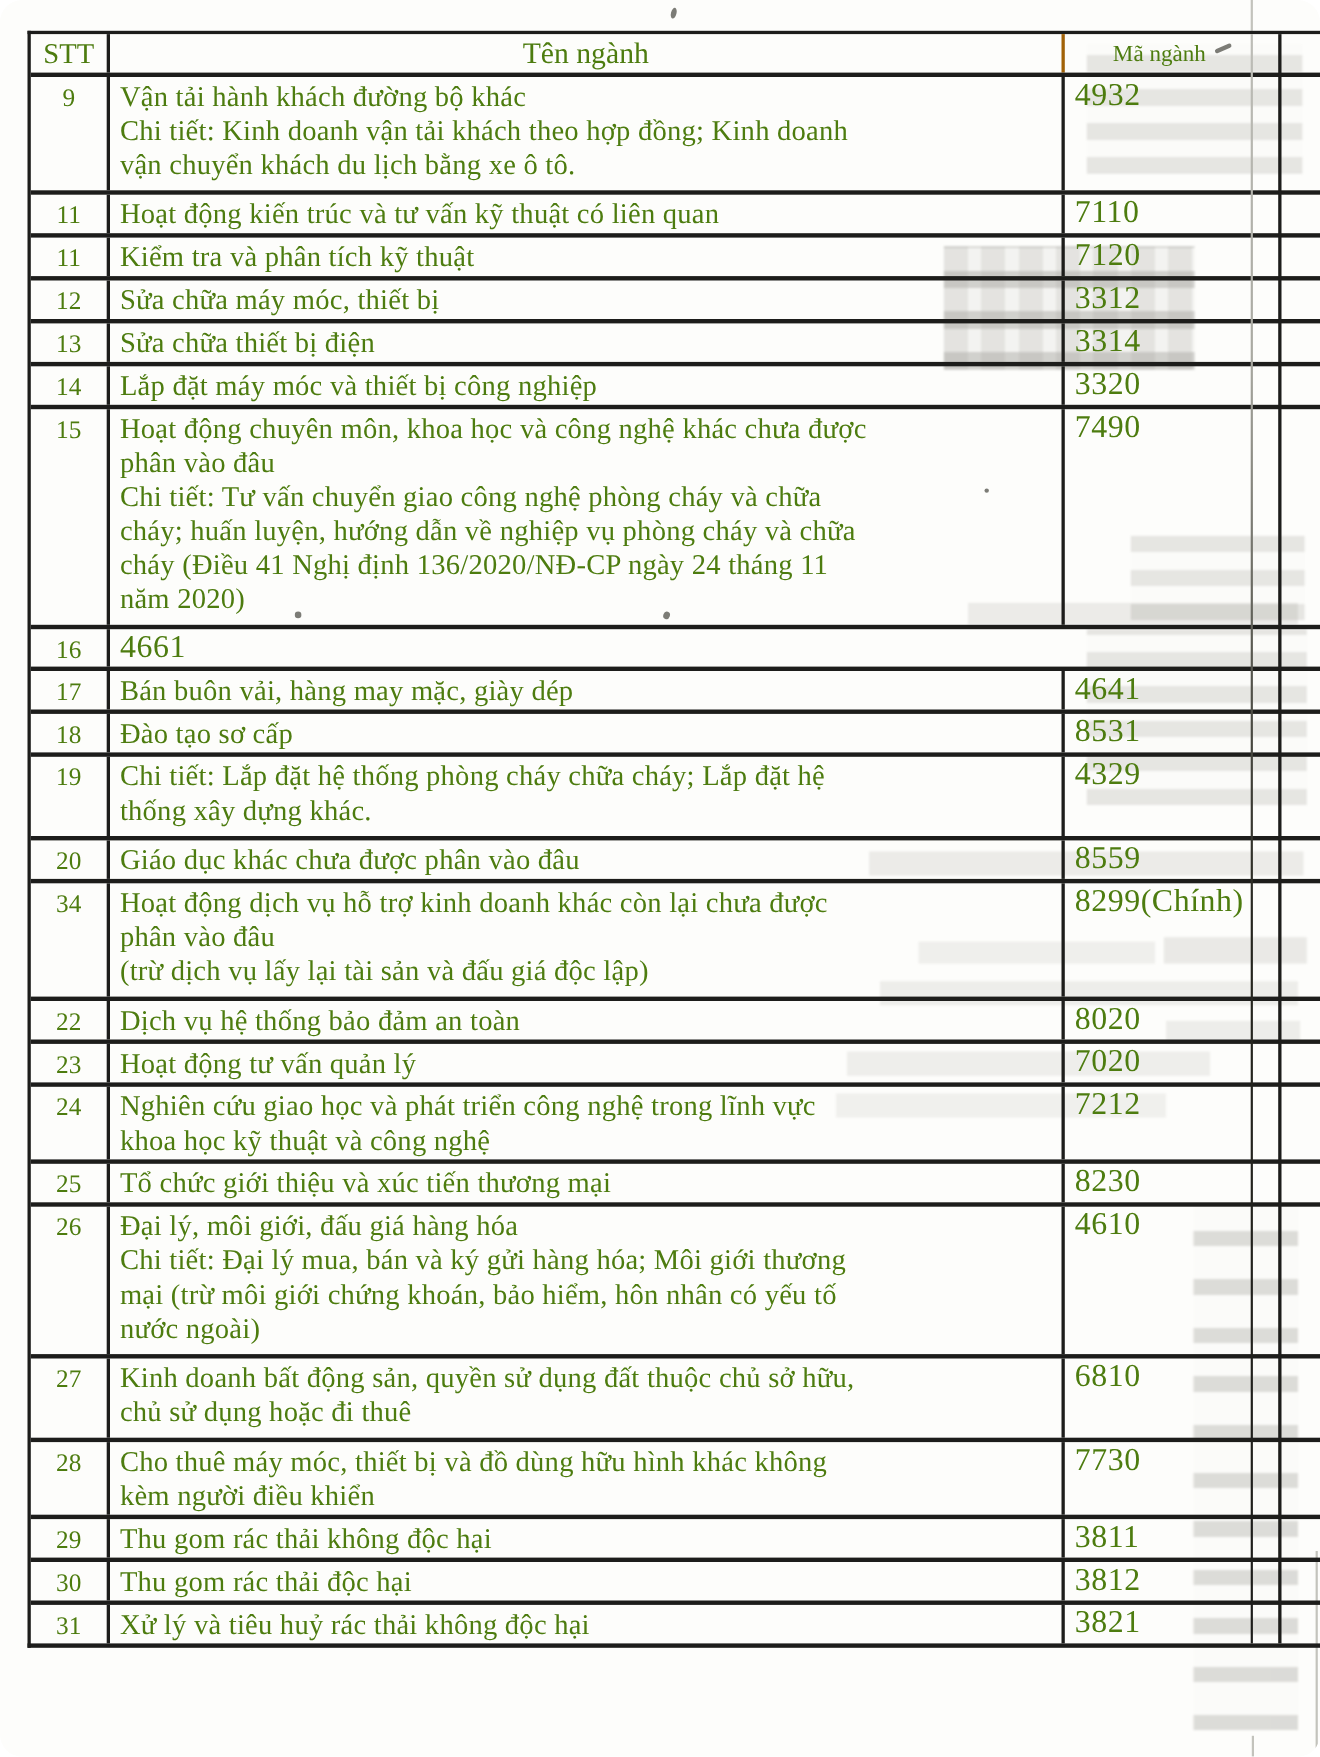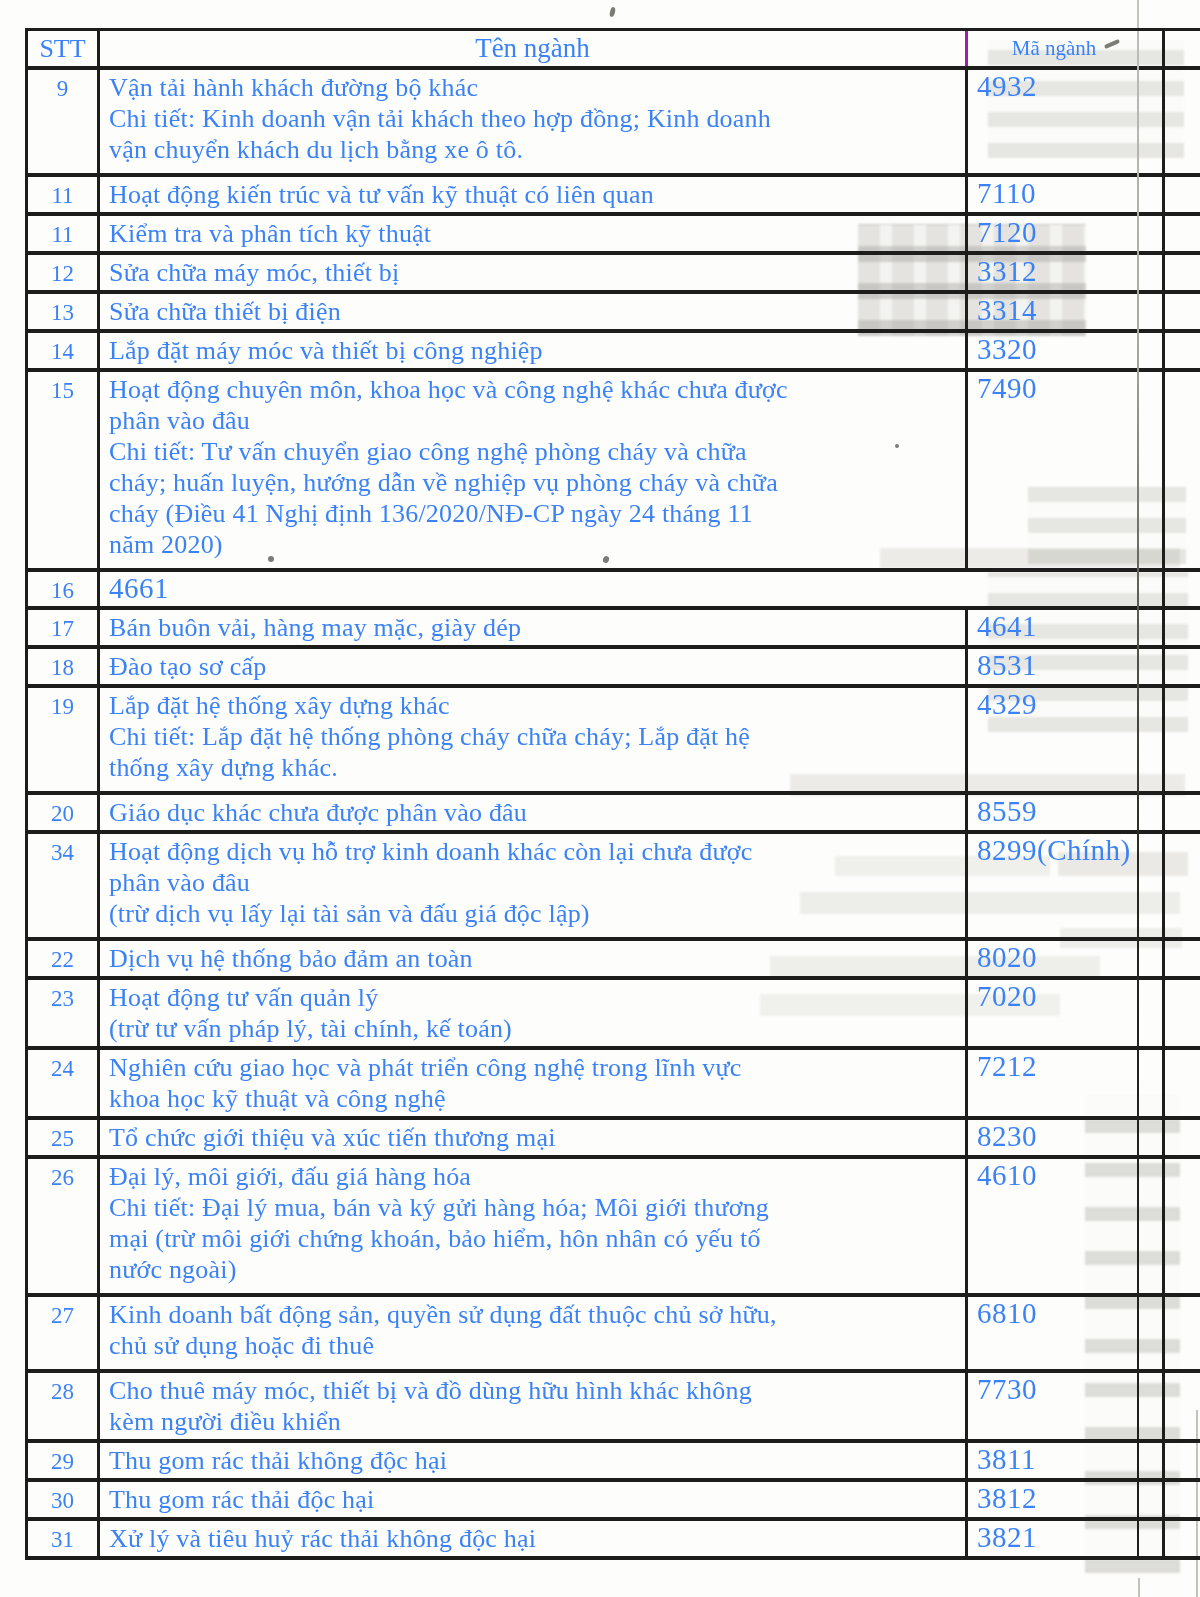--- a/index.html
+++ b/index.html
@@ -1,37 +1,38 @@
 <!DOCTYPE html>
 <html><head>
 <meta charset="utf-8">
 <style>
   html,body{margin:0;padding:0;background:#ffffff;}
   .page{
     position:relative;width:1200px;height:1597px;background:#fdfdfb;
-    font-family:"Liberation Serif","DejaVu Serif",serif;color:#3b82f6;
+    font-family:"Liberation Serif","DejaVu Serif",serif;color:#4d7c0f;
     overflow:hidden;
+    border-radius:20px;
   }
   
   .tbl{
     position:absolute;left:25px;top:28px;width:1175px;
     border-top:3px solid #1d1d1b;border-left:3px solid #1d1d1b;border-bottom:4px solid #1d1d1b;
     background:transparent;
   }
   .hrow,.row{display:grid;grid-template-columns:72px 1fr 235px;position:relative;}
   .row{border-top:4px solid #1d1d1b;}
   .cell{position:relative;z-index:2;}
   .cell-stt{border-right:3px solid #1d1d1b;text-align:center;font-size:23px;line-height:31px;padding-top:3px;}
   .cell-name{border-right:3px solid #1d1d1b;padding:2px 6px 2px 9px;}
   .row.tall .cell-name{padding-bottom:8px;}
   .cell-code{padding:1px 0 1px 9px;font-size:29px;line-height:31px;letter-spacing:.5px;}
   .line{font-size:26px;line-height:31px;white-space:nowrap;letter-spacing:.2px;}
   
   .h-stt{border-right:3px solid #1d1d1b;text-align:center;font-size:26px;line-height:33px;padding:1px 0;}
-  .h-name{border-right:3px solid #a21caf;text-align:center;font-size:27px;line-height:33px;padding:1px 0;}
+  .h-name{border-right:3px solid #a16207;text-align:center;font-size:27px;line-height:33px;padding:1px 0;}
   .h-code{width:172px;text-align:center;font-size:21px;line-height:33px;padding:1px 0;}
   
   .v-narrow{position:absolute;top:0;bottom:0;left:1109px;width:2px;z-index:1;
     background:linear-gradient(180deg,#bdbdb7 0%,#a9a9a1 20%,#5a5a52 38%,#26261f 55%,#1d1d1b 100%);}
   .v-right{position:absolute;top:0;bottom:0;left:1134px;width:3px;z-index:1;background:#1d1d1b;}
   
   .ghost{position:absolute;background:#c3c3bc;}
   
   .bt{position:absolute;z-index:0;filter:blur(1.2px);pointer-events:none;
     background:repeating-linear-gradient(0deg,rgba(115,112,102,.55) 0 15px,rgba(115,112,102,.05) 15px 31px);}
@@ -164,21 +165,20 @@
     <div class="cell cell-stt">18</div>
     <div class="cell cell-name">
             <div class="line">Đào tạo sơ cấp</div>
           </div>
     <div class="cell cell-code">8531</div>
   </div>
 
   <div class="row tall">
     <div class="cell cell-stt">19</div>
     <div class="cell cell-name">
-            <div class="line">Lắp đặt hệ thống xây dựng khác</div>
             <div class="line">Chi tiết: Lắp đặt hệ thống phòng cháy chữa cháy; Lắp đặt hệ</div>
             <div class="line">thống xây dựng khác.</div>
           </div>
     <div class="cell cell-code">4329</div>
   </div>
 
   <div class="row">
     <div class="cell cell-stt">20</div>
     <div class="cell cell-name">
             <div class="line">Giáo dục khác chưa được phân vào đâu</div>
@@ -201,21 +201,20 @@
     <div class="cell cell-name">
             <div class="line">Dịch vụ hệ thống bảo đảm an toàn</div>
           </div>
     <div class="cell cell-code">8020</div>
   </div>
 
   <div class="row">
     <div class="cell cell-stt">23</div>
     <div class="cell cell-name">
             <div class="line">Hoạt động tư vấn quản lý</div>
-            <div class="line">(trừ tư vấn pháp lý, tài chính, kế toán)</div>
           </div>
     <div class="cell cell-code">7020</div>
   </div>
 
   <div class="row">
     <div class="cell cell-stt">24</div>
     <div class="cell cell-name">
             <div class="line">Nghiên cứu giao học và phát triển công nghệ trong lĩnh vực</div>
             <div class="line">khoa học kỹ thuật và công nghệ</div>
           </div>

